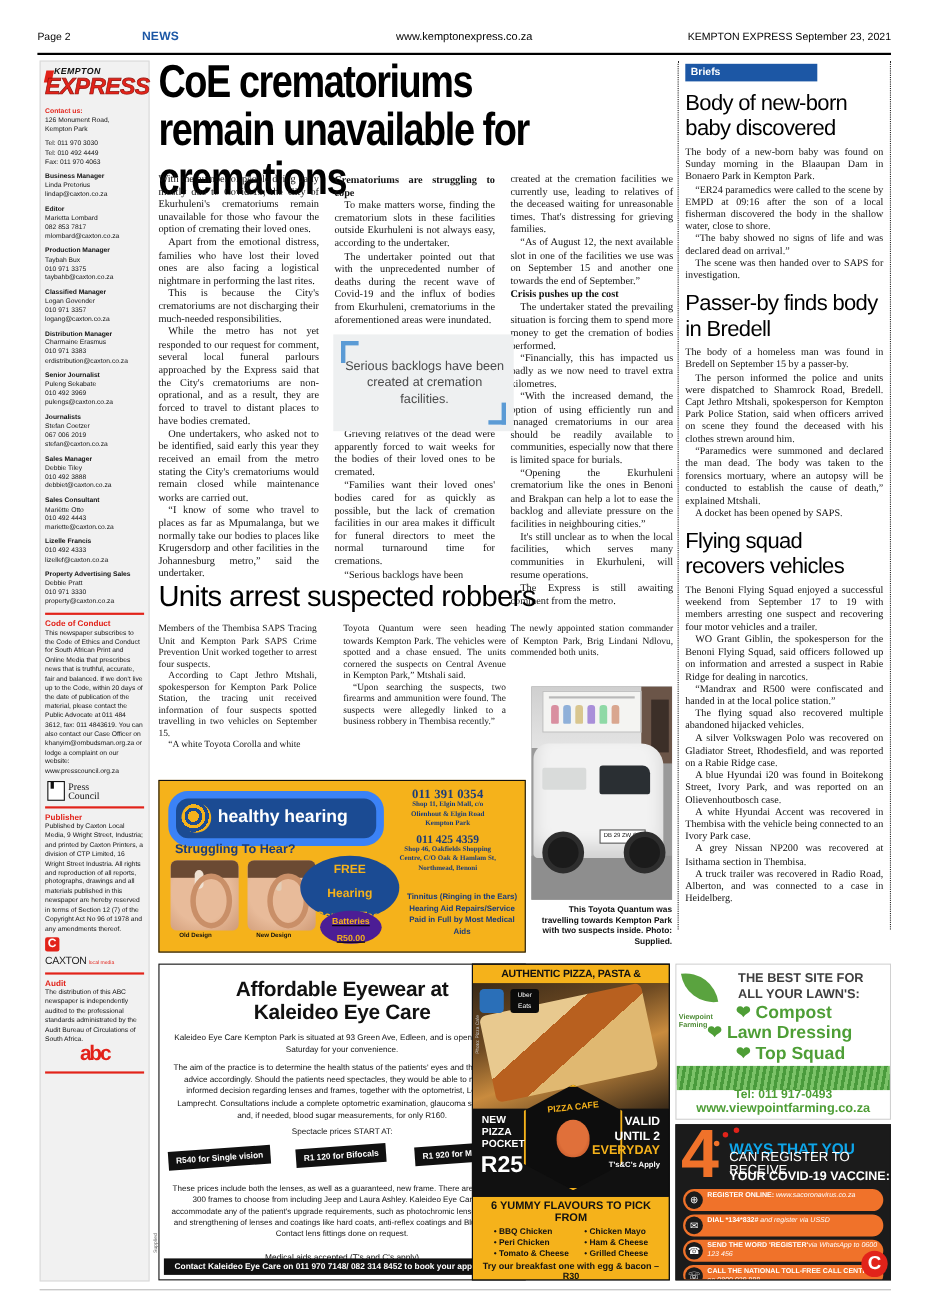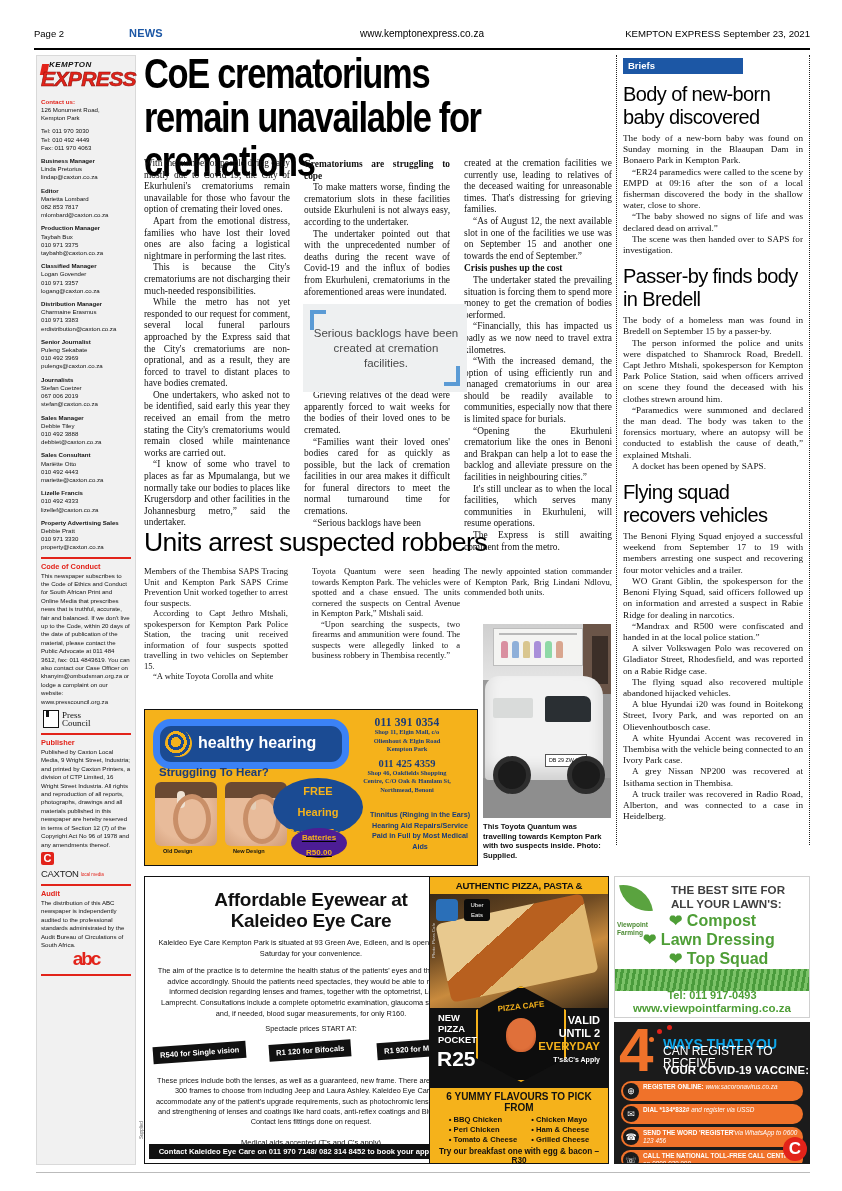--- a/index.html
+++ b/index.html
@@ -68,21 +68,21 @@
   .van-figs i{display:block;width:7px;height:17px;border-radius:3px 3px 1px 1px;}
   .van-wall{position:absolute;right:0;top:0;width:28px;height:70px;background:#6b5548;}
   .van-door{position:absolute;right:3px;top:12px;width:16px;height:48px;background:#3c2f28;}
   .van-body{position:absolute;left:2px;top:52px;width:118px;height:104px;background:#f2f2f2;border-radius:14px 20px 4px 4px;box-shadow:inset 0 -10px 16px rgba(0,0,0,.14);}
   .van-win{position:absolute;left:62px;top:72px;width:46px;height:26px;background:#2a2f33;border-radius:3px 7px 2px 2px;}
   .van-win2{position:absolute;left:10px;top:74px;width:40px;height:20px;background:#d9dbda;border-radius:2px;}
   .van-plate{position:absolute;left:62px;top:130px;width:40px;height:11px;background:#fff;border:1px solid #555;font-family:"Liberation Sans",sans-serif;font-size:5.4px;line-height:10px;text-align:center;color:#111;}
   .van-wheel{position:absolute;bottom:24px;width:28px;height:28px;border-radius:50%;background:#1b1b1b;border:5px solid #2d2d2d;}
   .van-w1{left:10px;} .van-w2{left:84px;}
   .van-ground{position:absolute;left:0;right:0;bottom:0;height:40px;background:#8e8e8e;}
-  .van-cap{position:absolute;left:483px;top:822px;width:128px;font-family:"Liberation Sans",sans-serif;font-size:7.6px;line-height:9.6px;font-weight:bold;color:#111;}
+  .van-cap{position:absolute;left:483px;top:822px;width:128px;font-family:"Liberation Sans",sans-serif;font-size:7.6px;line-height:9.6px;font-weight:bold;color:#111;text-align:right;}
 
   
   .briefs{position:absolute;left:616px;top:55px;width:194px;height:790px;border-left:1px dotted #222;border-right:1px dotted #222;box-sizing:border-box;padding:0 6px;}
   .briefs-tab{width:120px;height:16px;background:#1c57a5;color:#fff;font-family:"Liberation Sans",sans-serif;font-weight:bold;font-size:9.5px;line-height:16px;padding-left:5px;box-sizing:border-box;margin:3px 0 0 0;}
   .brief-h{font-family:"Liberation Sans",sans-serif;font-size:20px;line-height:22.5px;letter-spacing:-.6px;color:#000;margin:9px 0 5px 0;}
   .brief-b{font-size:9.2px;line-height:11.2px;color:#111;text-align:justify;}
   .brief-b p{margin:0;text-indent:9px;}
   .brief-b p.first{text-indent:0;}
 
   
@@ -374,22 +374,22 @@
           <p class="first">The body of a homeless man was found in Bredell on September 15 by a passer-by.</p>
           <p>The person informed the police and units were dispatched to Shamrock Road, Bredell. Capt Jethro Mtshali, spokesperson for Kempton Park Police Station, said when officers arrived on scene they found the deceased with his clothes strewn around him.</p>
           <p>“Paramedics were summoned and declared the man dead. The body was taken to the forensics mortuary, where an autopsy will be conducted to establish the cause of death,” explained Mtshali.</p>
           <p>A docket has been opened by SAPS.</p>
         </div>
         <div class="brief-h">Flying squad recovers vehicles</div>
         <div class="brief-b">
           <p class="first">The Benoni Flying Squad enjoyed a successful weekend from September 17 to 19 with members arresting one suspect and recovering four motor vehicles and a trailer.</p>
           <p>WO Grant Giblin, the spokesperson for the Benoni Flying Squad, said officers followed up on information and arrested a suspect in Rabie Ridge for dealing in narcotics.</p>
           <p>“Mandrax and R500 were confiscated and handed in at the local police station.”</p>
+          <p>The flying squad also recovered multiple abandoned hijacked vehicles.</p>
           <p>A silver Volkswagen Polo was recovered on Gladiator Street, Rhodesfield, and was reported on a Rabie Ridge case.</p>
-          <p>The flying squad also recovered multiple abandoned hijacked vehicles.</p>
           <p>A blue Hyundai i20 was found in Boitekong Street, Ivory Park, and was reported on an Olievenhoutbosch case.</p>
           <p>A white Hyundai Accent was recovered in Thembisa with the vehicle being connected to an Ivory Park case.</p>
           <p>A grey Nissan NP200 was recovered at Isithama section in Thembisa.</p>
           <p>A truck trailer was recovered in Radio Road, Alberton, and was connected to a case in Heidelberg.</p>
         </div>
       </div>
   </div>
 
   <div class="ad-hearing">
     <div class="hh-pill">

